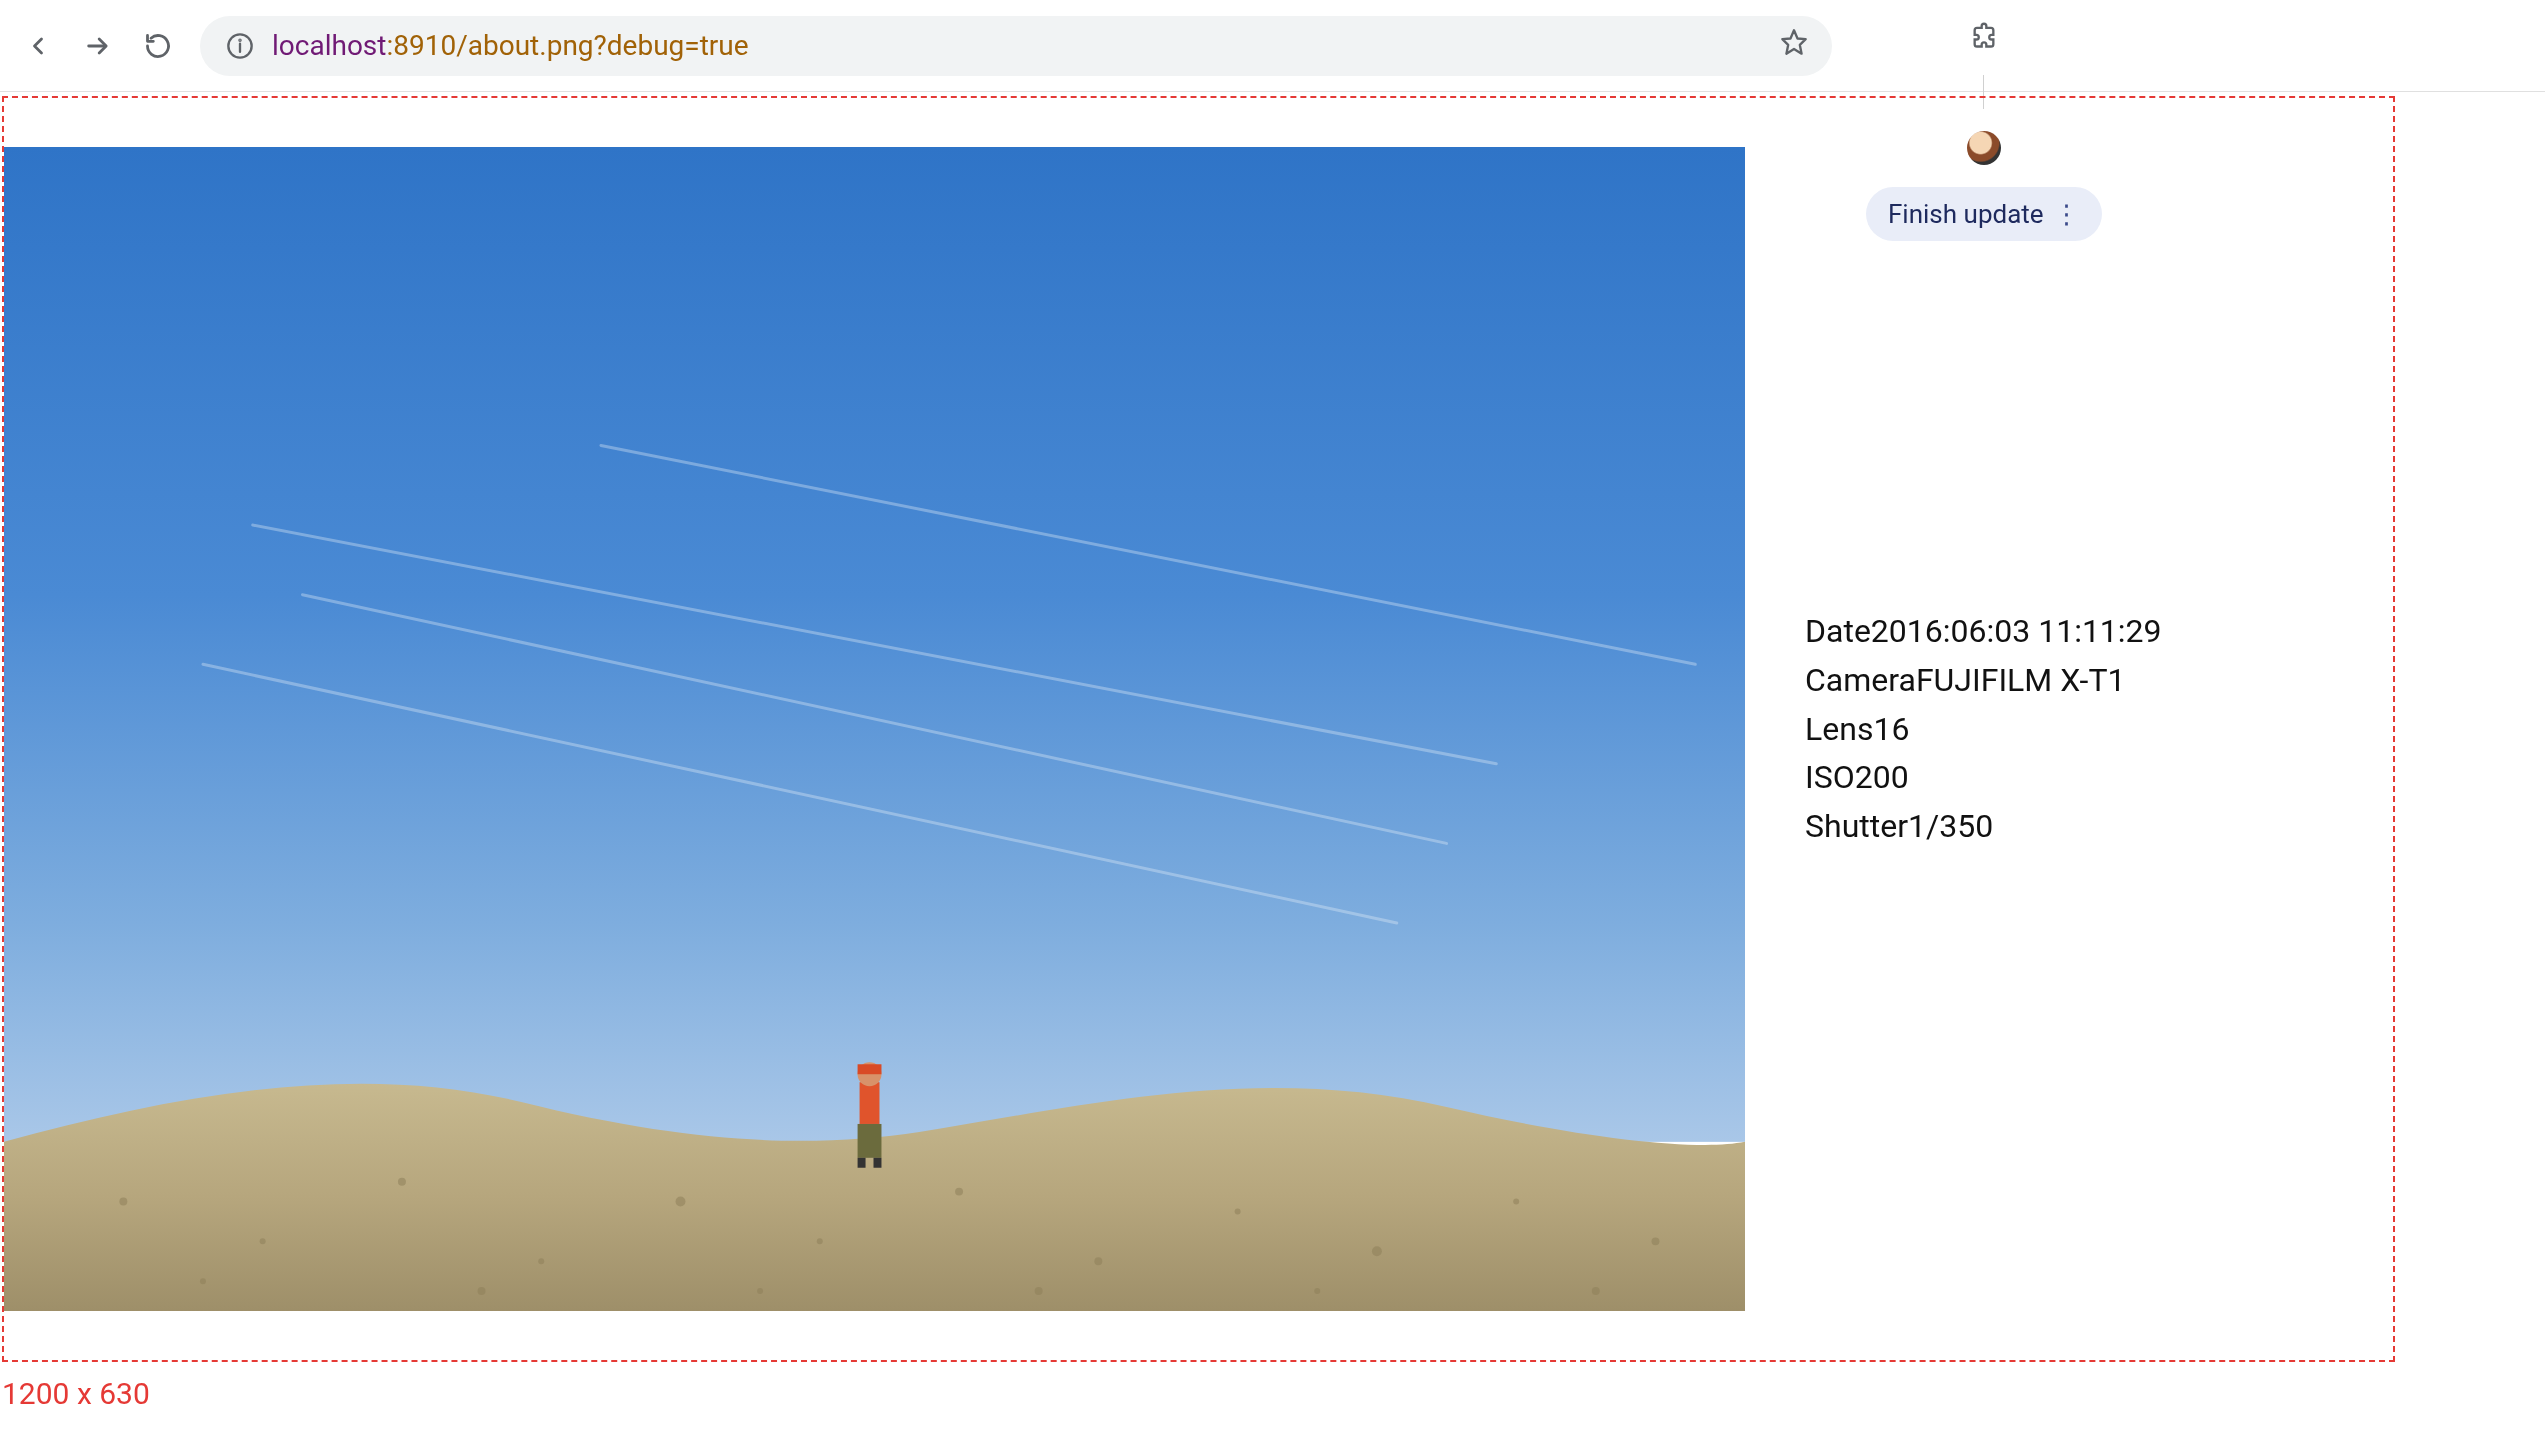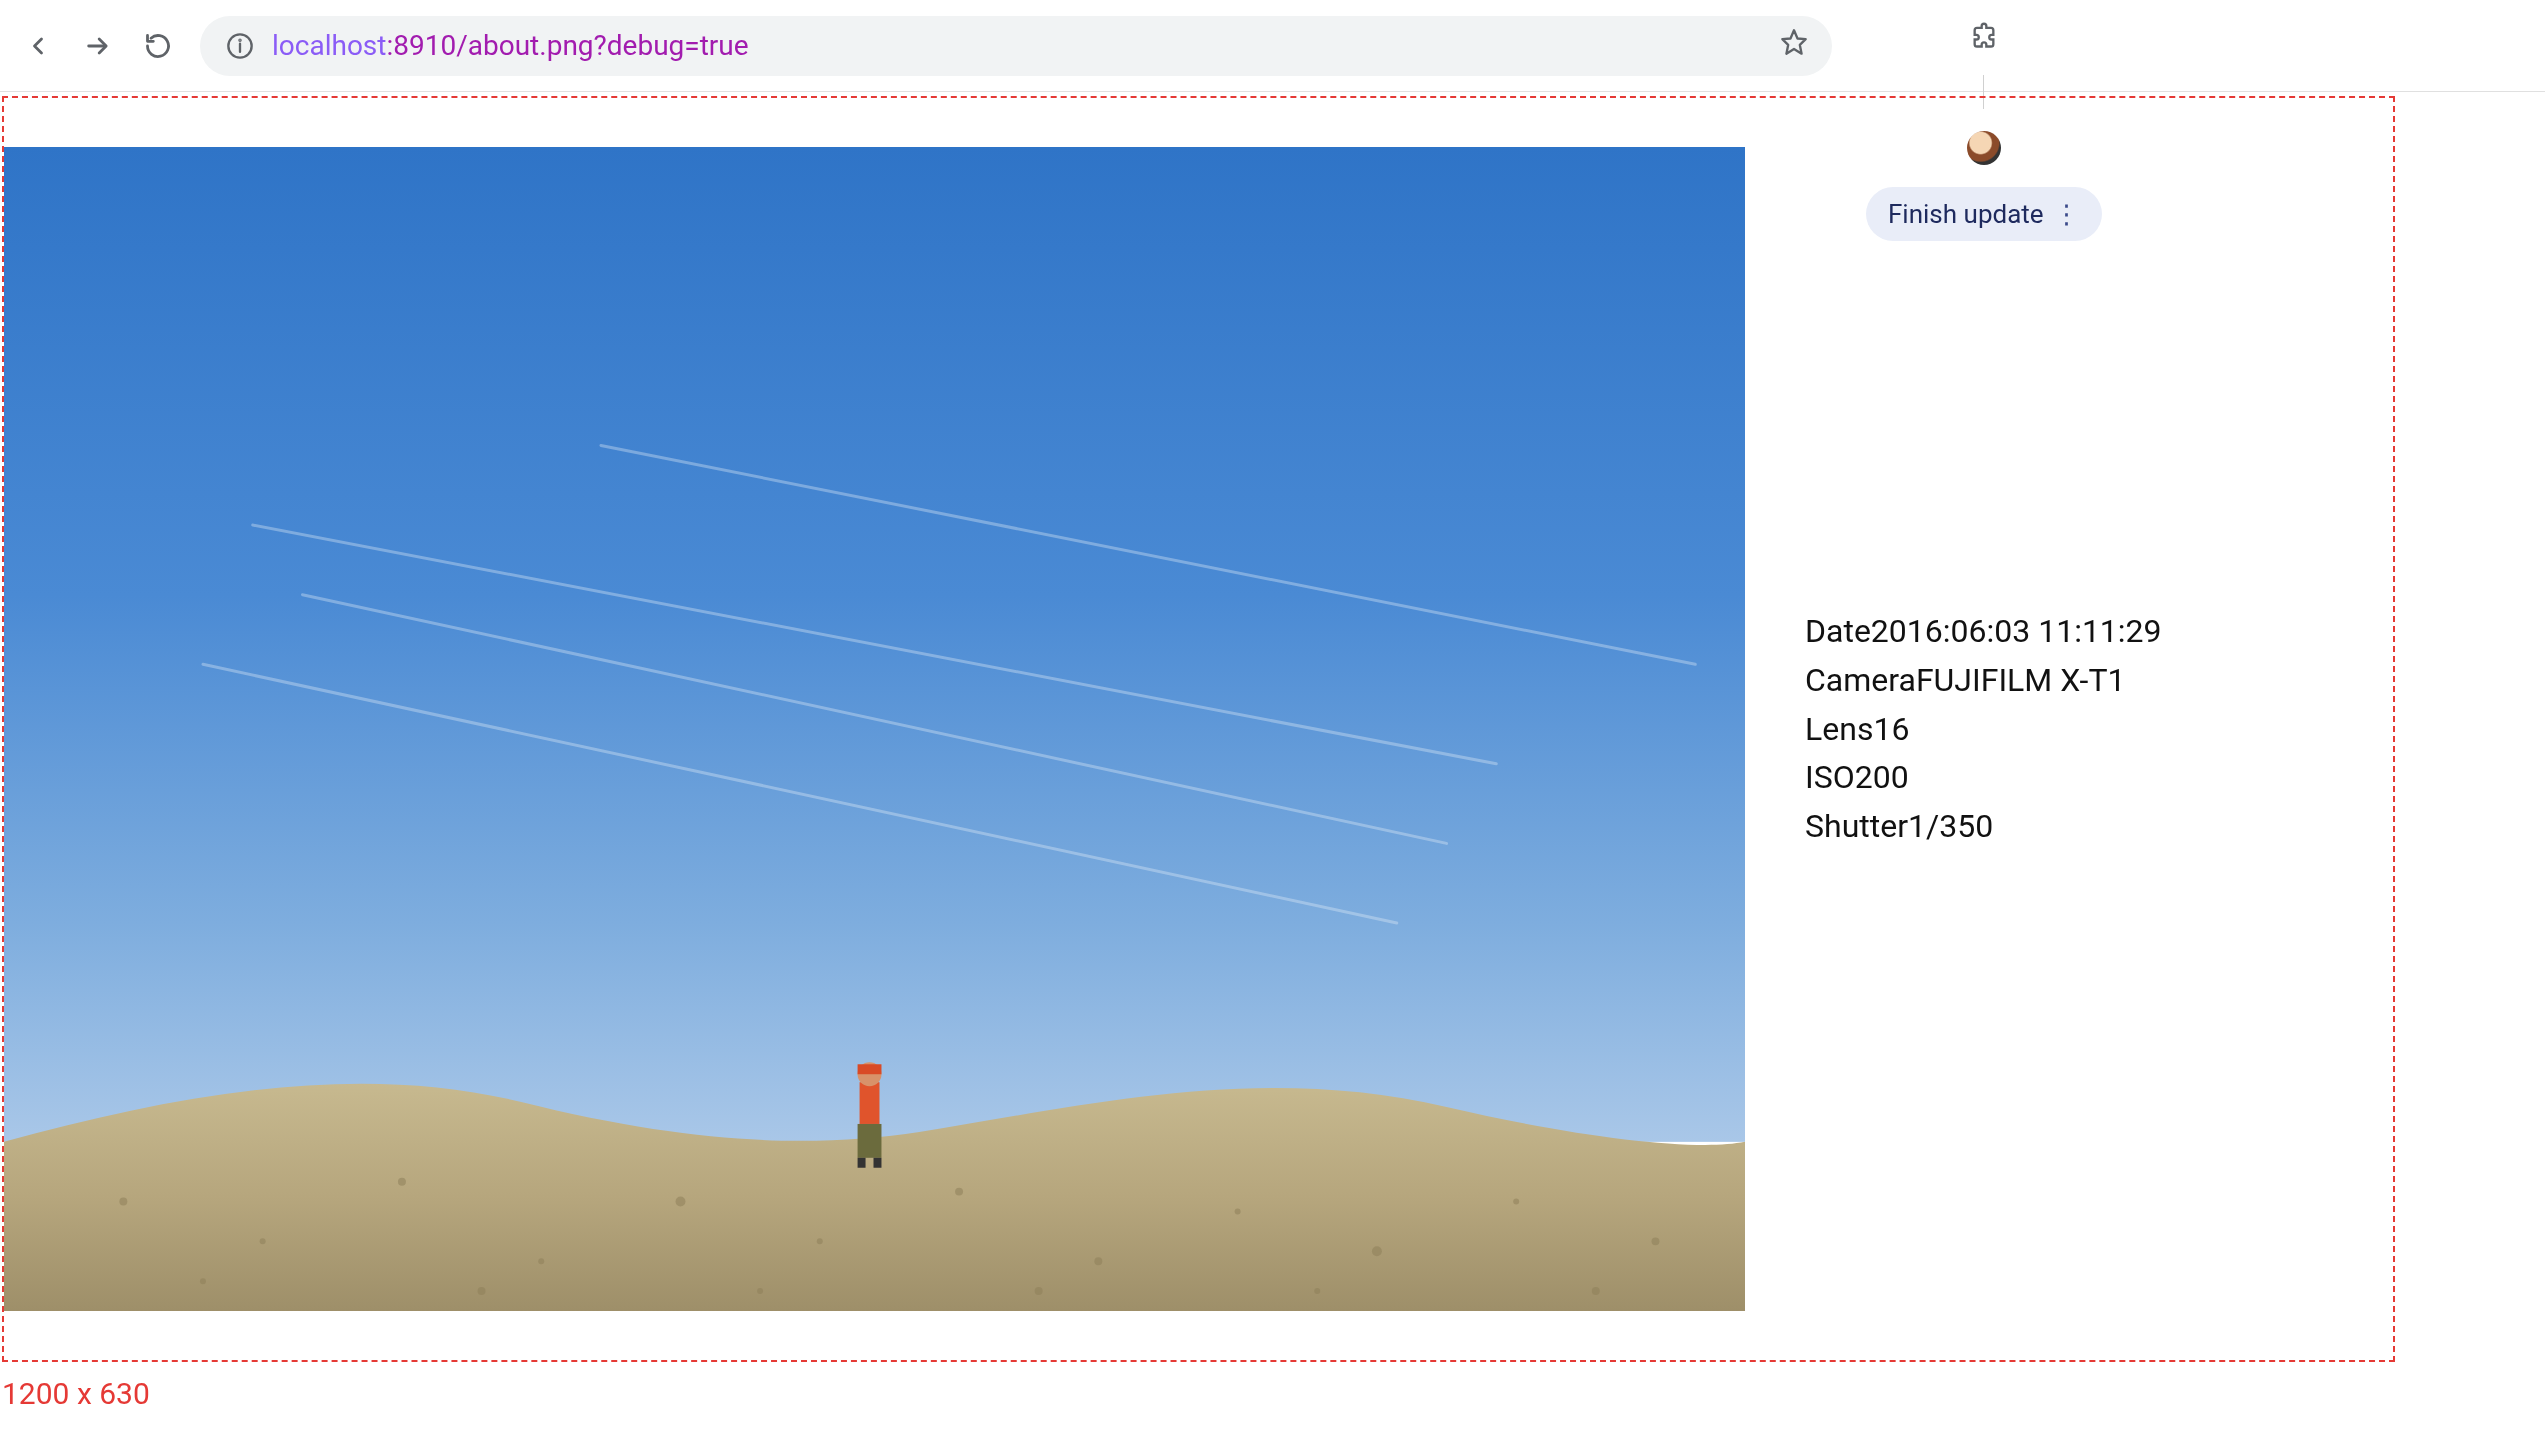--- a/index.html
+++ b/index.html
@@ -50,22 +50,22 @@
       max-width: 1632px;
     }
     .addr-icon {
       width: 32px;
       height: 32px;
       display: flex;
       align-items: center;
       justify-content: center;
       color: #5f6368;
     }
-    .addr-url .host { color: #8b5cf6; }
-    .addr-url .rest { color: #a21caf; }
+    .addr-url .host { color: #701a75; }
+    .addr-url .rest { color: #a16207; }
     .addr-star {
       margin-left: auto;
       color: #5f6368;
       font-size: 30px;
     }
     .ext-icons {
       display: flex;
       align-items: center;
       gap: 22px;
       margin-left: 10px;

